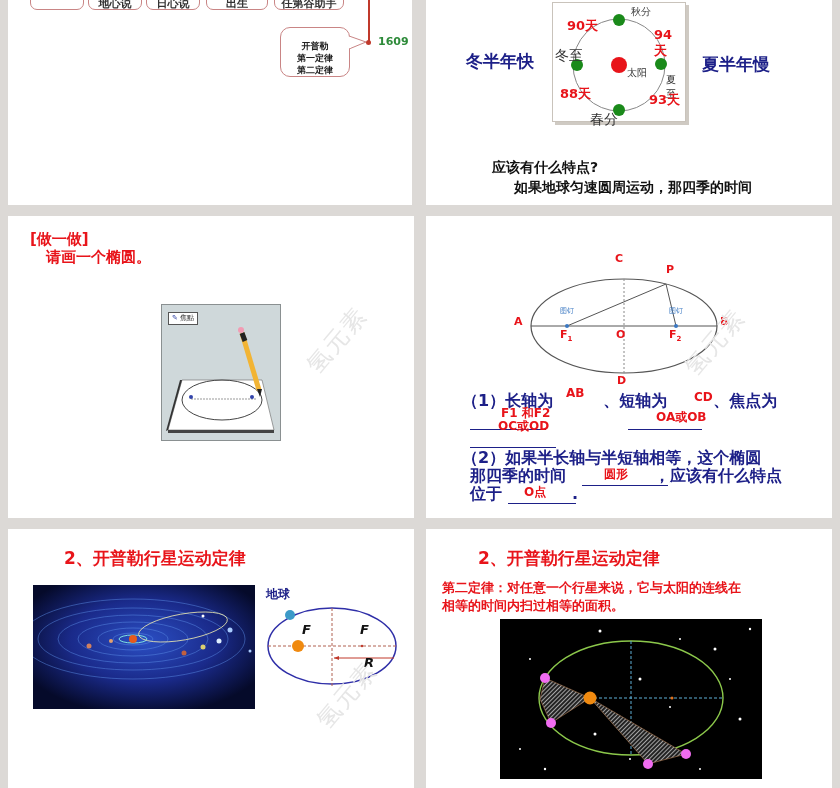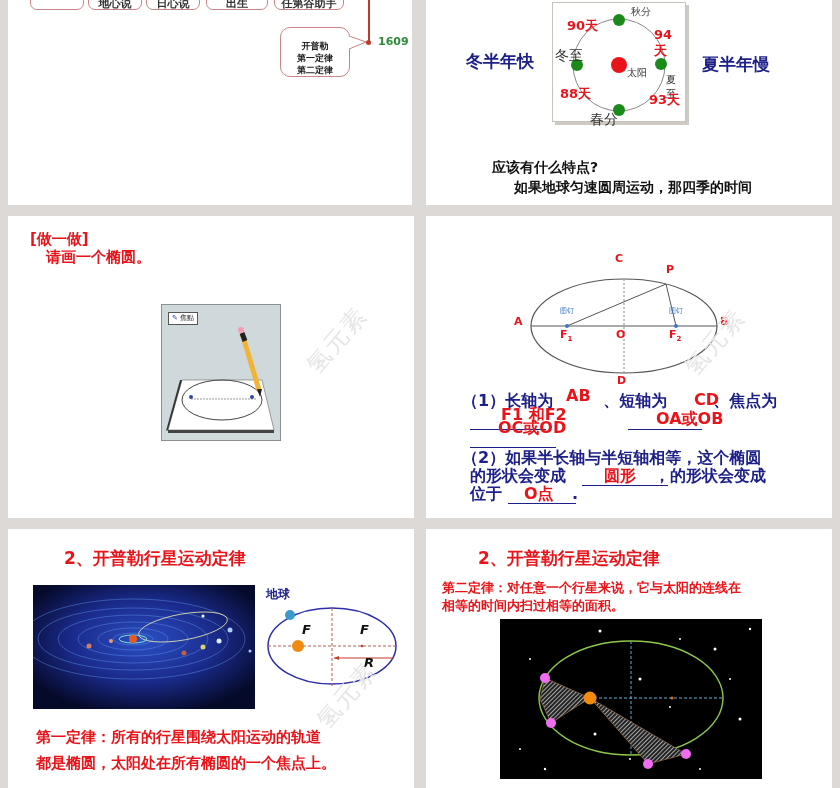--- a/index.html
+++ b/index.html
@@ -43,21 +43,21 @@
     border: 1px solid #c9c3bb; background: #fff; box-shadow: 3px 3px 0 #cfcac3;
   }
   .big-blue { font-size: 17px; font-weight: bold; color: #1d2088; }
   .q-text { font-size: 14px; font-weight: bold; color: #111; line-height: 22px; }
 
   
   .drawbox { position: absolute; left: 153px; top: 88px; width: 120px; height: 137px; background: #cfd8da; border: 1px solid #8a9091; }
 
   
   .fill { font-size: 16px; font-weight: bold; color: #1d2088; line-height: 19px; }
-  .ans { position: absolute; color: #e8141a; font-size: 16px; font-weight: bold; text-align: right; }
+  .ans { position: absolute; color: #e8141a; font-size: 12px; font-weight: bold; text-align: right; }
   .uline { position: absolute; height: 1px; background: #1d2088; }
 
   
   .title-red { font-size: 17px; font-weight: bold; color: #e8141a; }
   .law-text { font-size: 15px; font-weight: bold; color: #e8141a; line-height: 25px; }
   .law2-text { font-size: 13px; font-weight: bold; color: #e8141a; line-height: 17px; }
 
   .watermark { position: absolute; font-size: 24px; color: #e6e6e6; transform: rotate(-50deg); letter-spacing: 2px; }
 </style>
 </head>
@@ -169,21 +169,21 @@
   <div class="uline" style="left:44px;top:231px;width:86px;"></div>
 
   <span class="ans" style="left:140px;top:170px;">AB</span>
   <span class="ans" style="left:268px;top:174px;">CD</span>
   <span class="ans" style="left:75px;top:189px;">F1 和F2</span>
   <span class="ans" style="left:230px;top:193px;">OA或OB</span>
   <span class="ans" style="left:72px;top:202px;">OC或OD</span>
 
   <div class="abs fill" style="left:36px;top:232px;white-space:nowrap;">（2）如果半长轴与半短轴相等，这个椭圆</div>
   <div class="abs fill" style="left:44px;top:250px;white-space:nowrap;">
-    <span>的形状会变成</span><span style="display:inline-block;width:88px;"></span><span>，的形状会变成</span>
+    <span>那四季的时间</span><span style="display:inline-block;width:88px;"></span><span>，应该有什么特点</span>
   </div>
   <div class="abs fill" style="left:44px;top:268px;white-space:nowrap;">
     <span>位于</span><span style="display:inline-block;width:70px;"></span><span>.</span>
   </div>
   <div class="uline" style="left:156px;top:269px;width:86px;"></div>
   <div class="uline" style="left:82px;top:287px;width:68px;"></div>
   <span class="ans" style="left:178px;top:250px;">圆形</span>
   <span class="ans" style="left:98px;top:268px;">O点</span>
 
   <div class="watermark" style="left:250px;top:110px;">氢元素</div>
@@ -230,22 +230,20 @@
     <line x1="68" y1="57" x2="128" y2="57" stroke="#c0392b" stroke-width="1"></line>
     <polygon points="68,57 73,55 73,59" fill="#c0392b"></polygon>
     <circle cx="32" cy="45" r="6" fill="#f08a10"></circle>
     <circle cx="24" cy="14" r="5" fill="#3c9ac8"></circle>
     <circle cx="96" cy="45" r="1.2" fill="#c0392b"></circle>
   </svg>
   <span class="abs" style="left:294px;top:93px;font-size:13px;font-weight:bold;font-style:italic;color:#111;">F</span>
   <span class="abs" style="left:352px;top:93px;font-size:13px;font-weight:bold;font-style:italic;color:#111;">F</span>
   <span class="abs" style="left:356px;top:126px;font-size:13px;font-weight:bold;font-style:italic;color:#111;">R</span>
 
-  <div class="abs law-text" style="left:28px;top:196px;white-space:nowrap;">第一定律：所有的行星围绕太阳运动的轨道</div>
-  <div class="abs law-text" style="left:28px;top:222px;white-space:nowrap;">都是椭圆，太阳处在所有椭圆的一个焦点上。</div>
   <div class="watermark" style="left:300px;top:150px;">氢元素</div>
 </div>
 
 <div class="slide" id="s6">
   <div class="abs title-red" style="left:52px;top:18px;">2、开普勒行星运动定律</div>
   <div class="abs law2-text" style="left:16px;top:68px;white-space:nowrap;">相等的时间内扫过相等的面积。</div>
   <div class="abs law2-text" style="left:16px;top:50px;white-space:nowrap;">第二定律：对任意一个行星来说，它与太阳的连线在</div>
 
   <svg width="262" height="160" style="position:absolute;left:74px;top:90px;">
     <defs>

